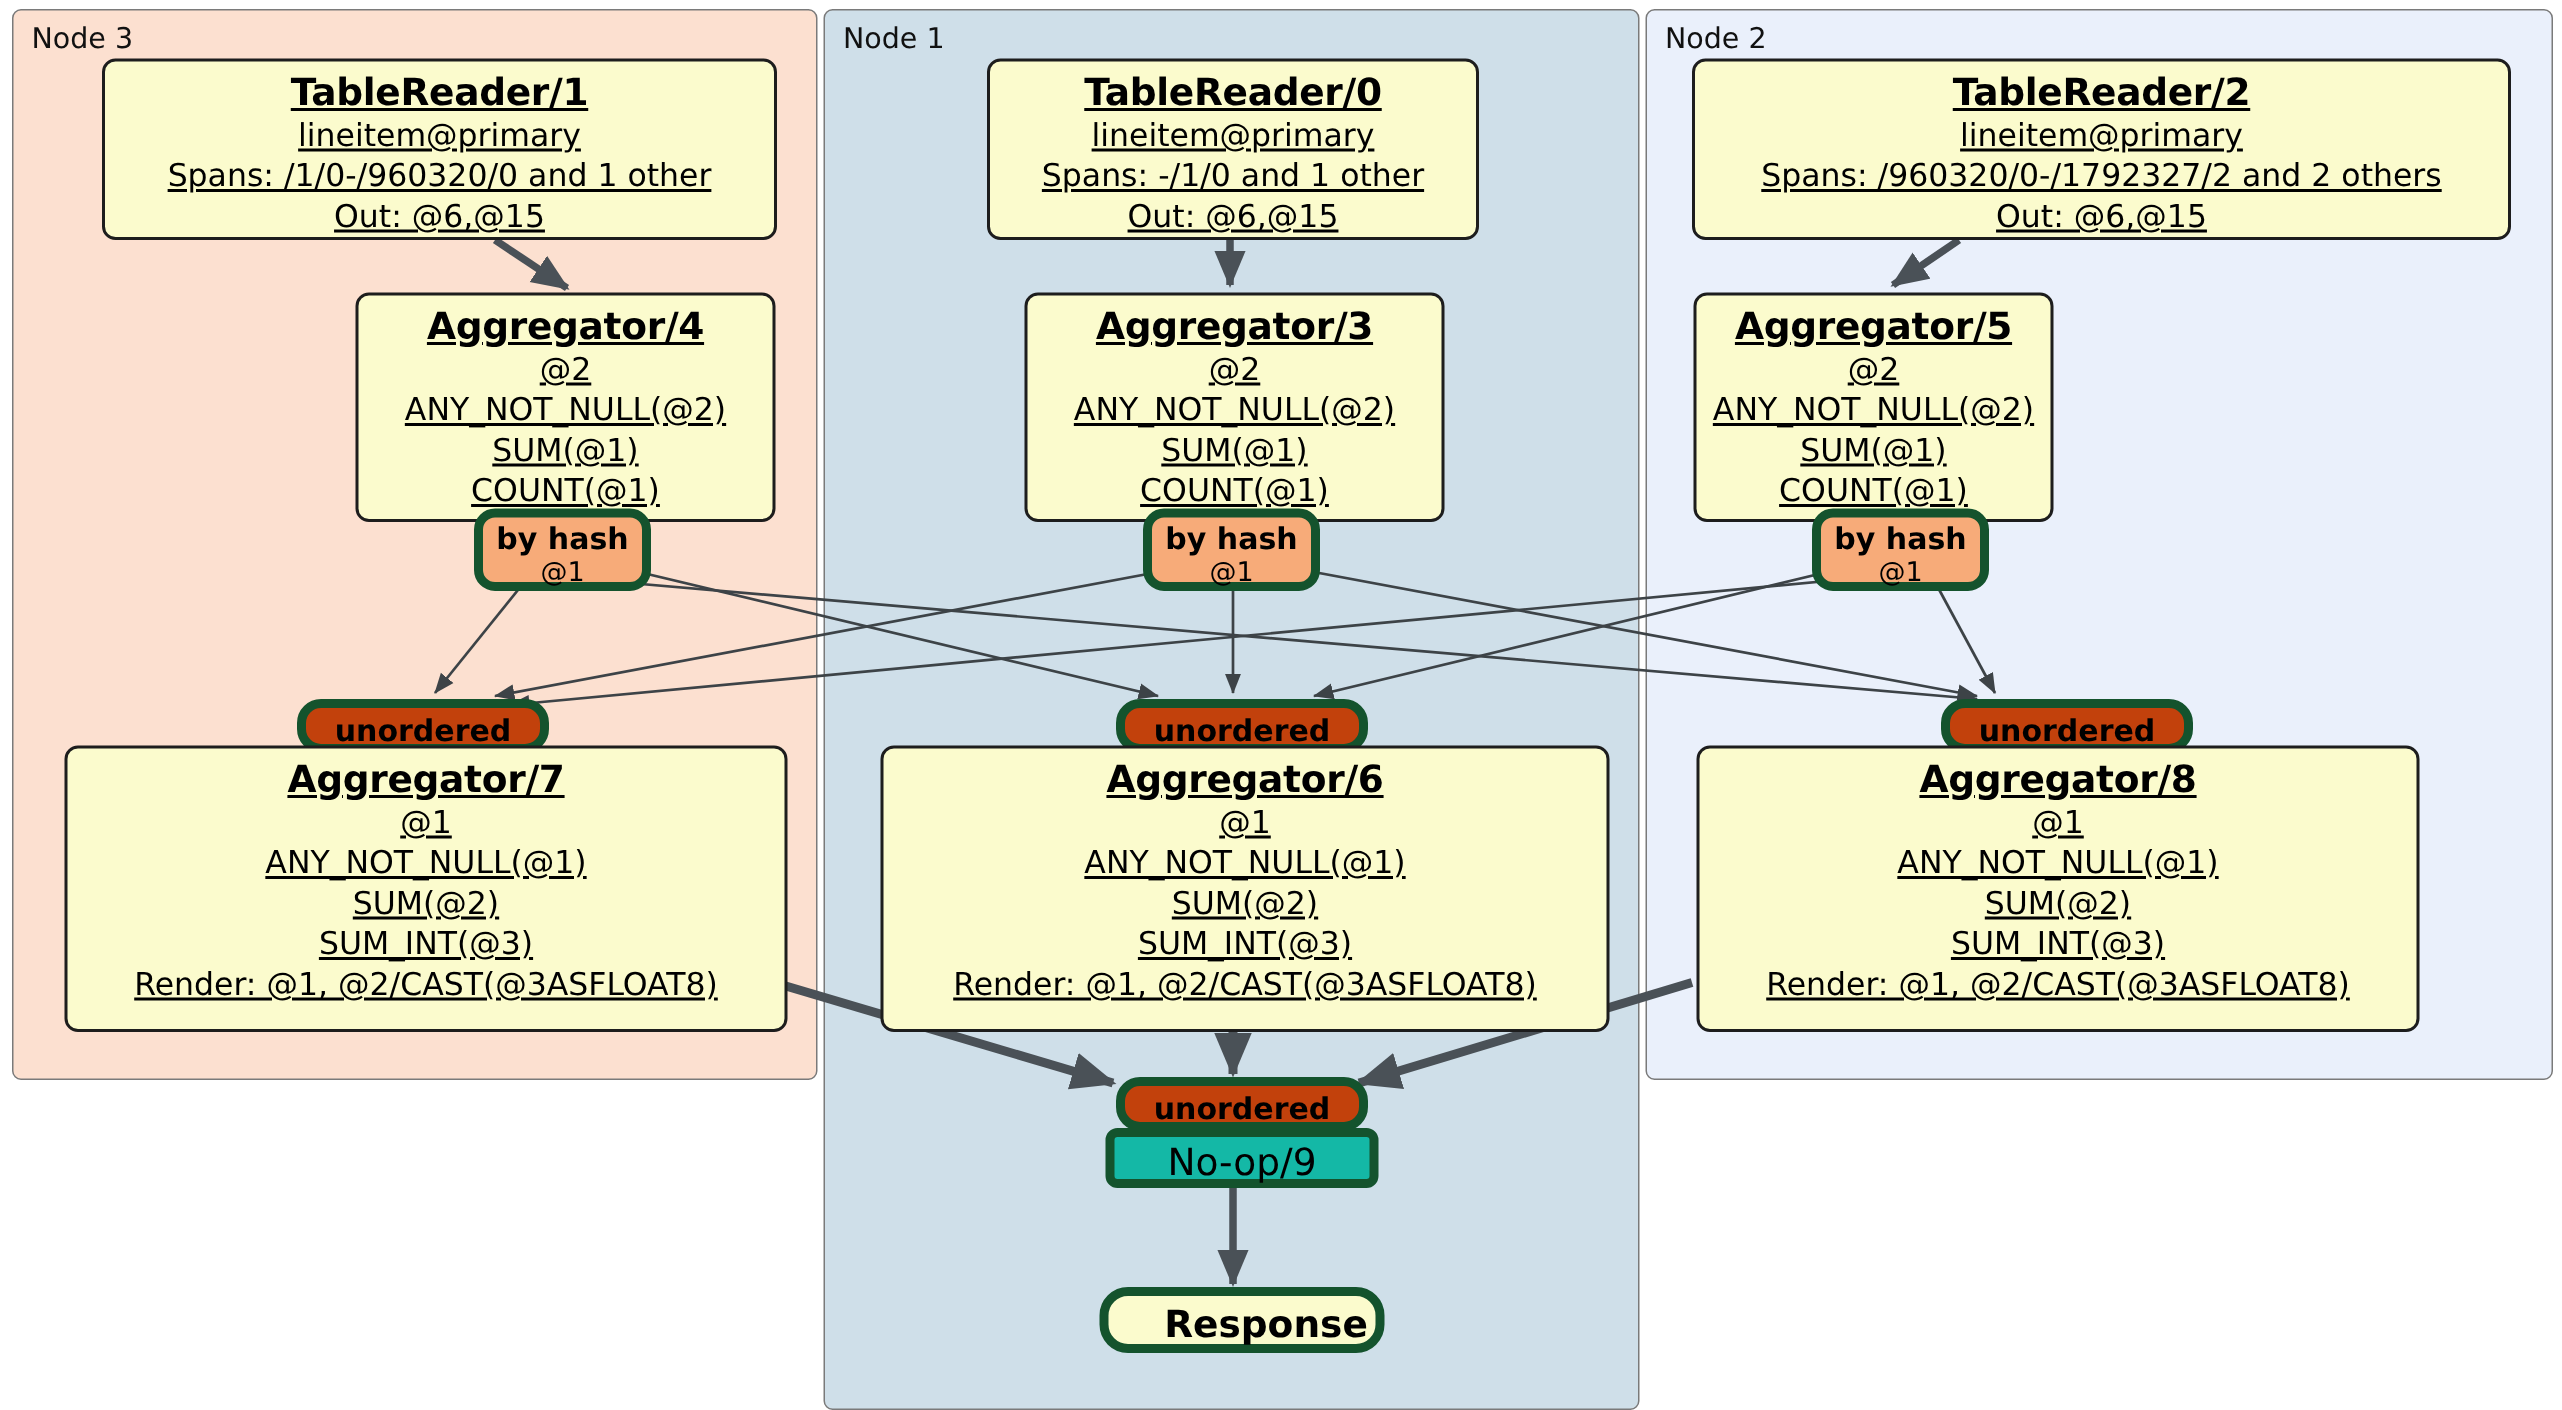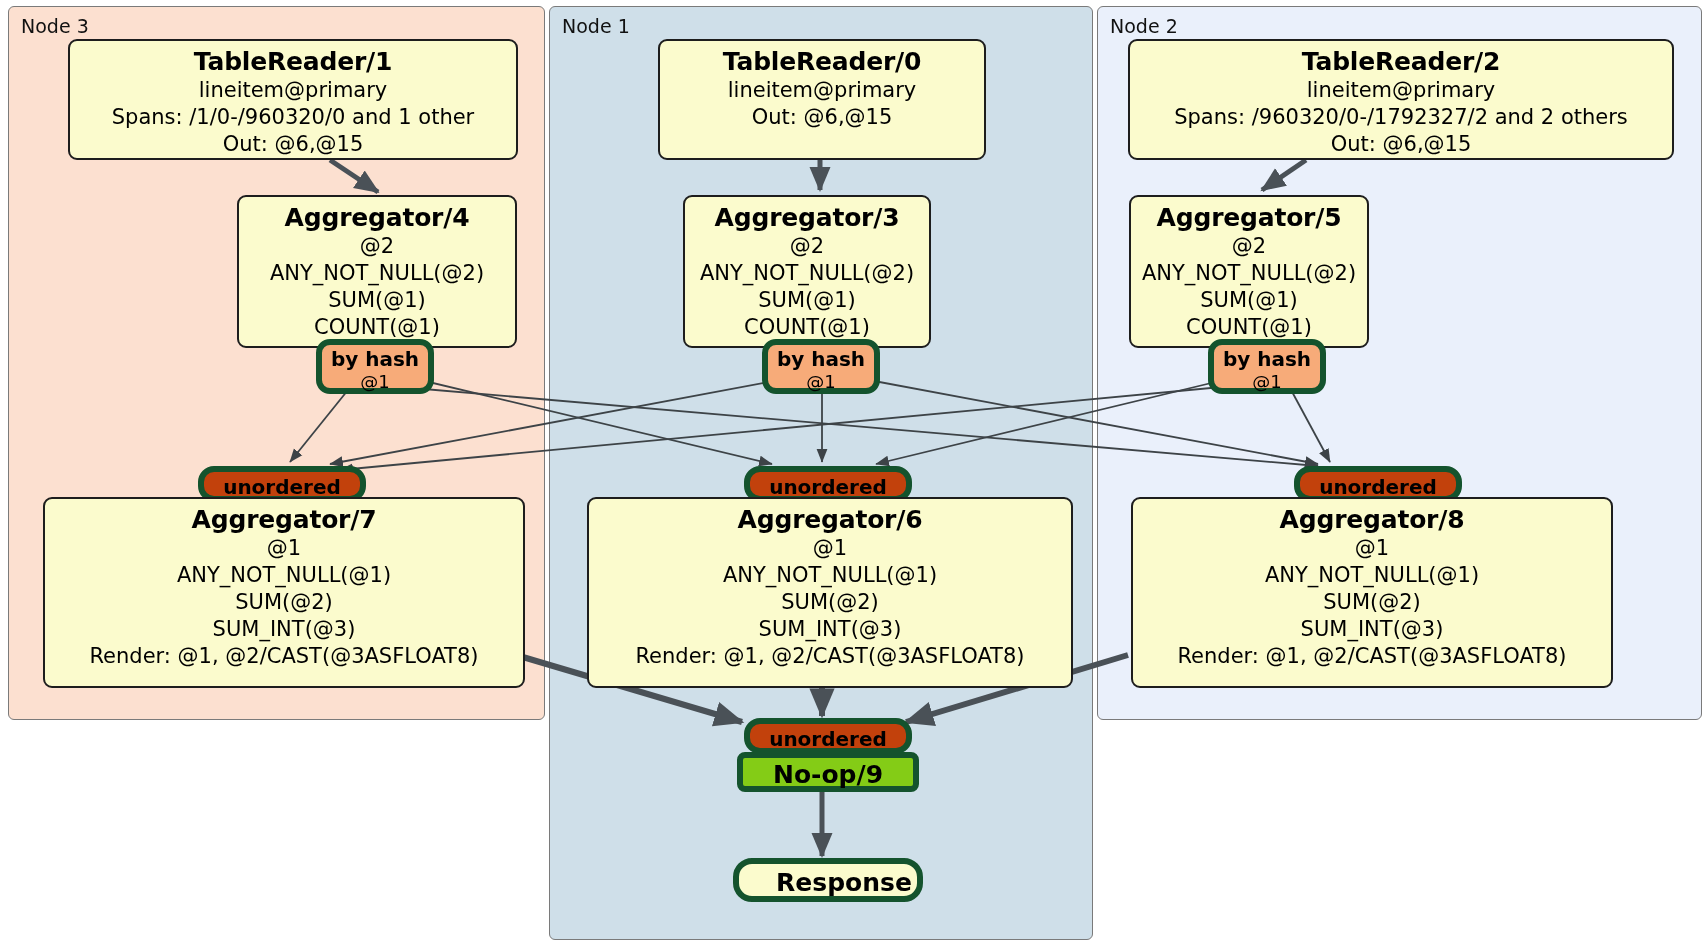--- a/index.html
+++ b/index.html
@@ -60,20 +60,21 @@
   
   .proc {
     position: absolute;
     background: #fbfbcd;
     border: 2px solid #1d1d1d;
     border-radius: 9px;
     box-sizing: border-box;
     text-align: center;
     padding: 6px 10px 8px 10px;
     color: #000;
+    text-decoration: underline;
   }
   .proc .title {
     font-weight: bold;
     font-size: 25px;
     line-height: 30px;
     letter-spacing: -0.2px;
   }
   .proc .line {
     font-size: 21px;
     line-height: 27px;
@@ -103,23 +104,23 @@
     line-height: 22px;
   }
   .pill.unordered {
     background: #c2410c;
     border-radius: 16px;
     font-weight: bold;
     font-size: 20px;
     line-height: 30px;
   }
   .pill.noop {
-    background: #84cc16;
+    background: #14b8a6;
     border-radius: 8px;
-    font-weight: bold;
+    font-weight: normal;
     font-size: 25px;
     line-height: 34px;
   }
   .pill.response {
     background: #fbfbcd;
     border-radius: 19px;
     font-weight: bold;
     font-size: 25px;
     line-height: 38px;
     padding-left: 32px;
@@ -185,39 +186,40 @@
   <div class="proc" style="left:68px; top:39px; width:450px; height:121px;">
     <div class="title">TableReader/1</div>
     <div class="line">lineitem@primary</div>
     <div class="line">Spans: /1/0-/960320/0 and 1 other</div>
     <div class="line">Out: @6,@15</div>
   </div>
 
   <div class="proc" style="left:658px; top:39px; width:328px; height:121px;">
     <div class="title">TableReader/0</div>
     <div class="line">lineitem@primary</div>
+    <div class="line">Spans: -/1/0 and 1 other</div>
     <div class="line">Out: @6,@15</div>
   </div>
 
   <div class="proc" style="left:1128px; top:39px; width:546px; height:121px;">
     <div class="title">TableReader/2</div>
     <div class="line">lineitem@primary</div>
     <div class="line">Spans: /960320/0-/1792327/2 and 2 others</div>
     <div class="line">Out: @6,@15</div>
   </div>
 
   <div class="proc" style="left:237px; top:195px; width:280px; height:153px;">
     <div class="title">Aggregator/4</div>
     <div class="line">@2</div>
     <div class="line">ANY_NOT_NULL(@2)</div>
     <div class="line">SUM(@1)</div>
     <div class="line">COUNT(@1)</div>
   </div>
 
-  <div class="proc" style="left:683px; top:195px; width:248px; height:153px;">
+  <div class="proc" style="left:683px; top:195px; width:280px; height:153px;">
     <div class="title">Aggregator/3</div>
     <div class="line">@2</div>
     <div class="line">ANY_NOT_NULL(@2)</div>
     <div class="line">SUM(@1)</div>
     <div class="line">COUNT(@1)</div>
   </div>
 
   <div class="proc" style="left:1129px; top:195px; width:240px; height:153px;">
     <div class="title">Aggregator/5</div>
     <div class="line">@2</div>

